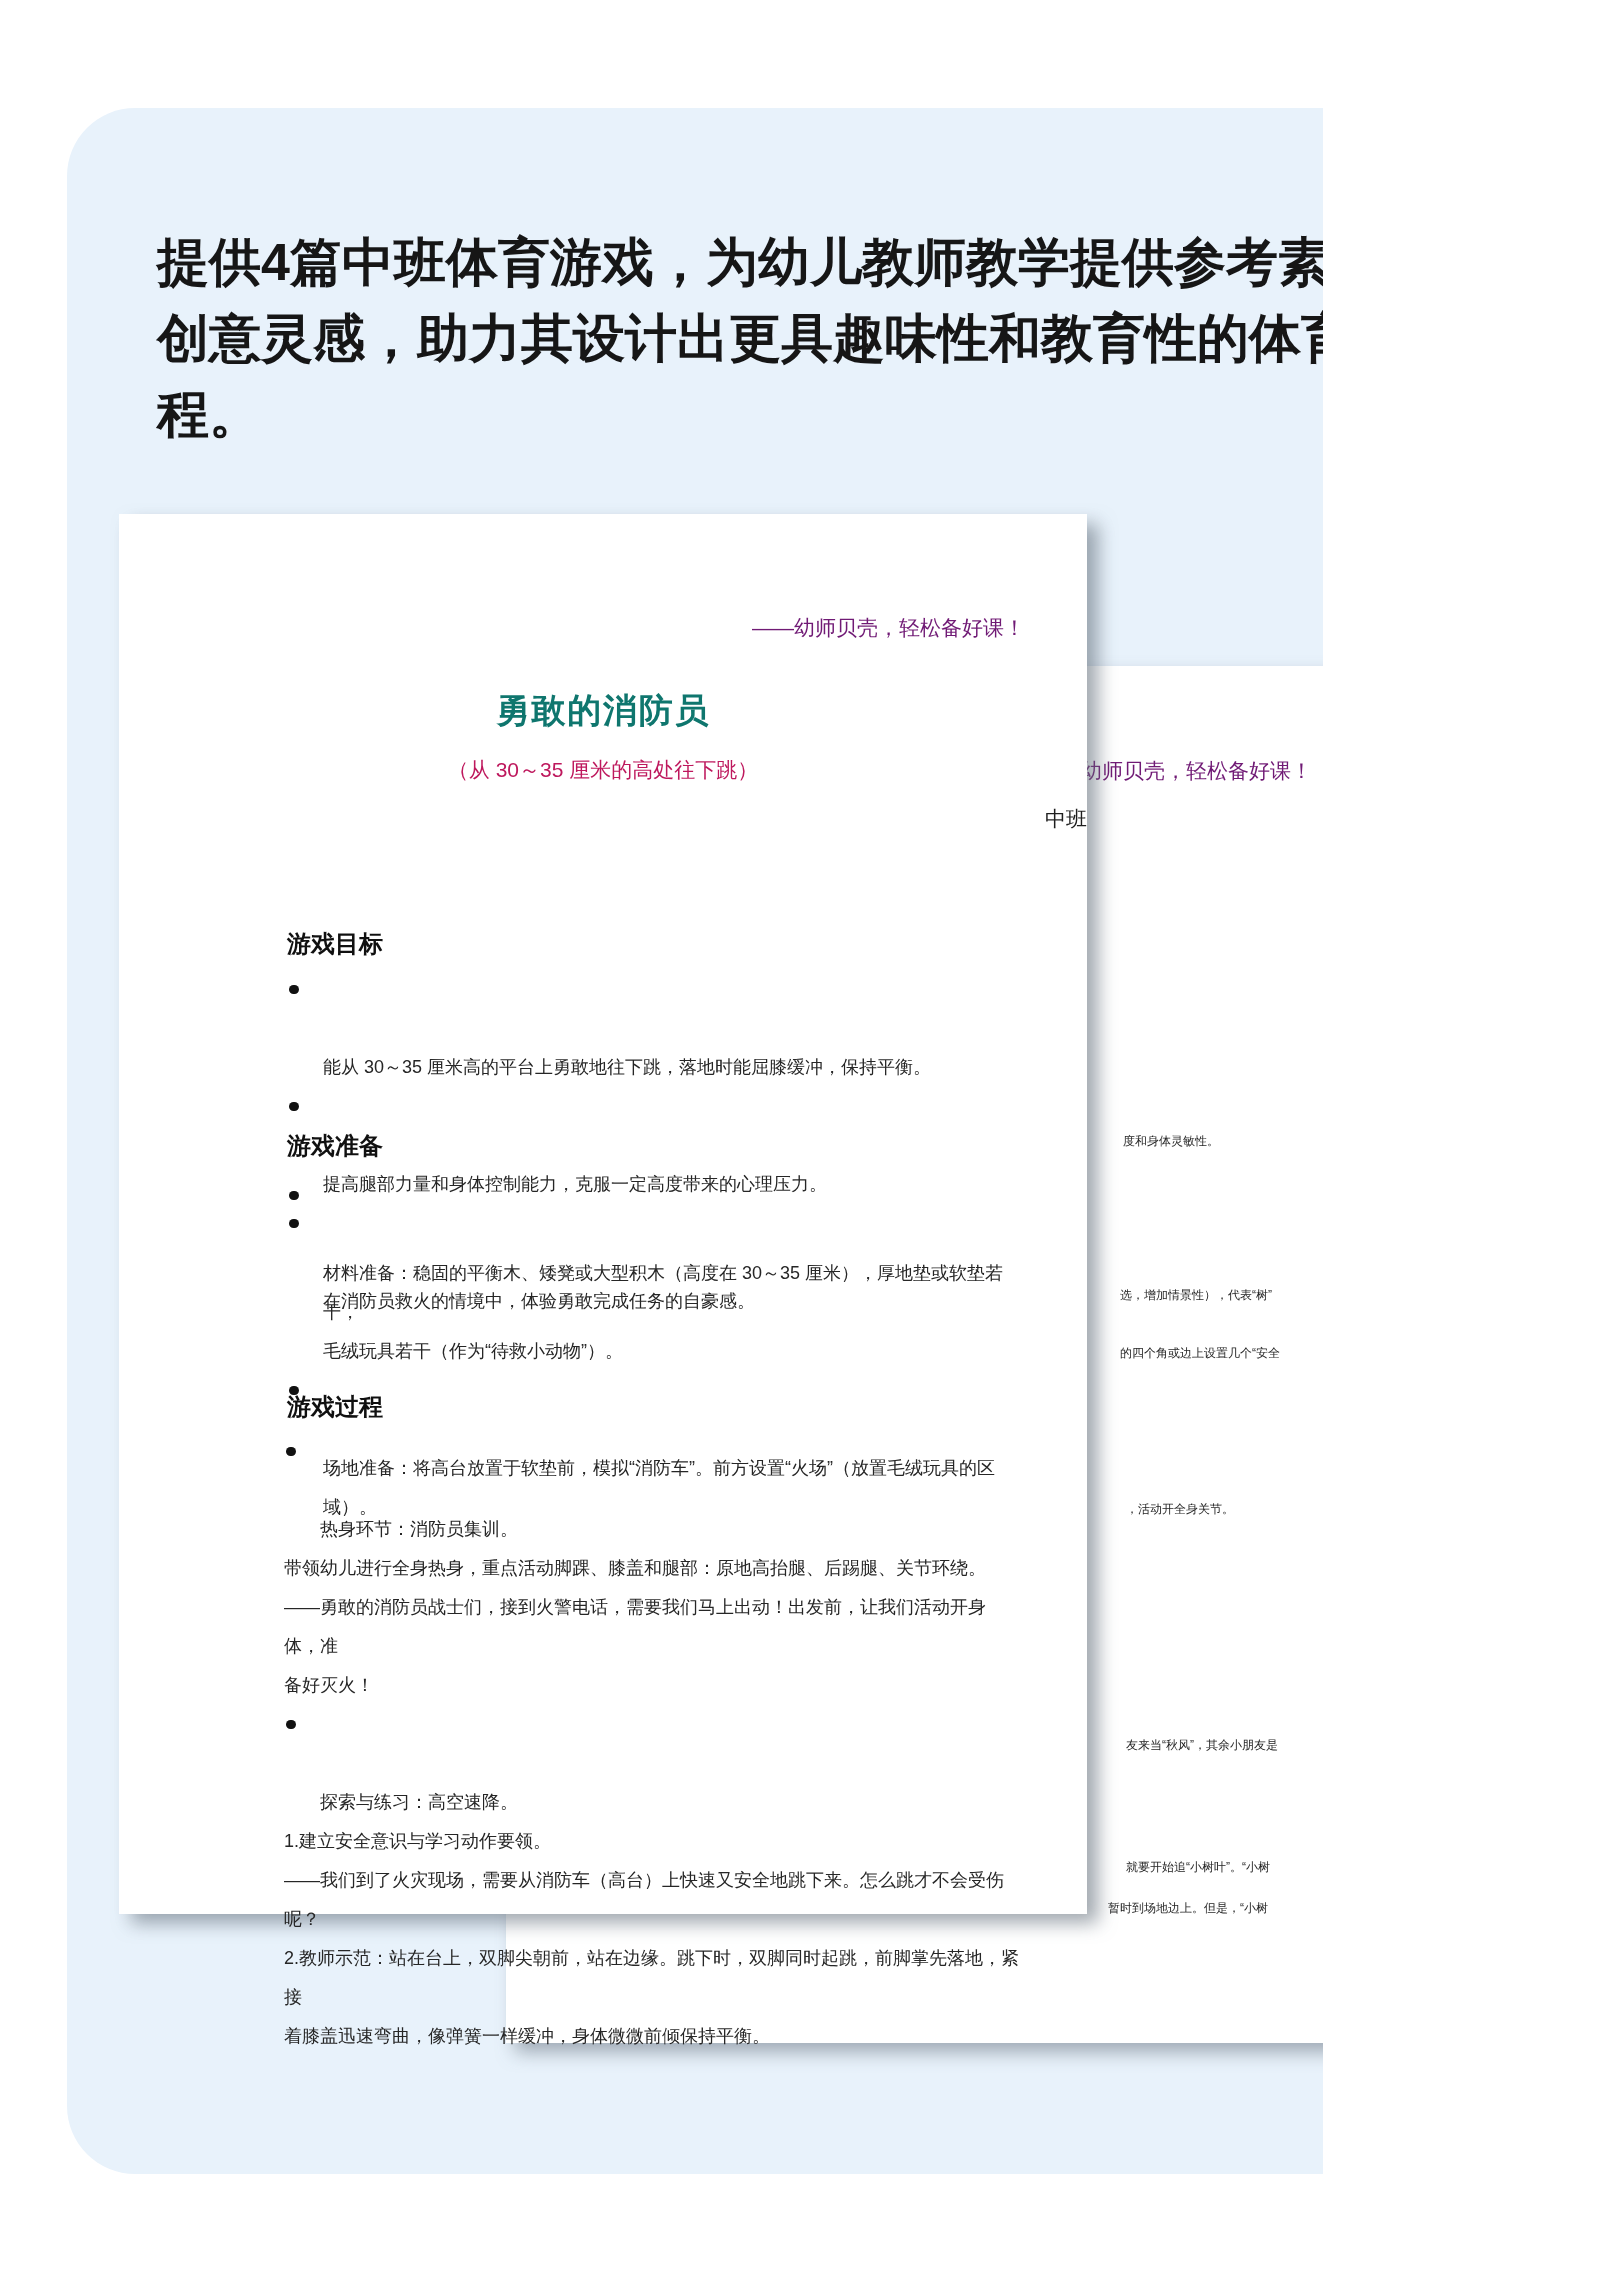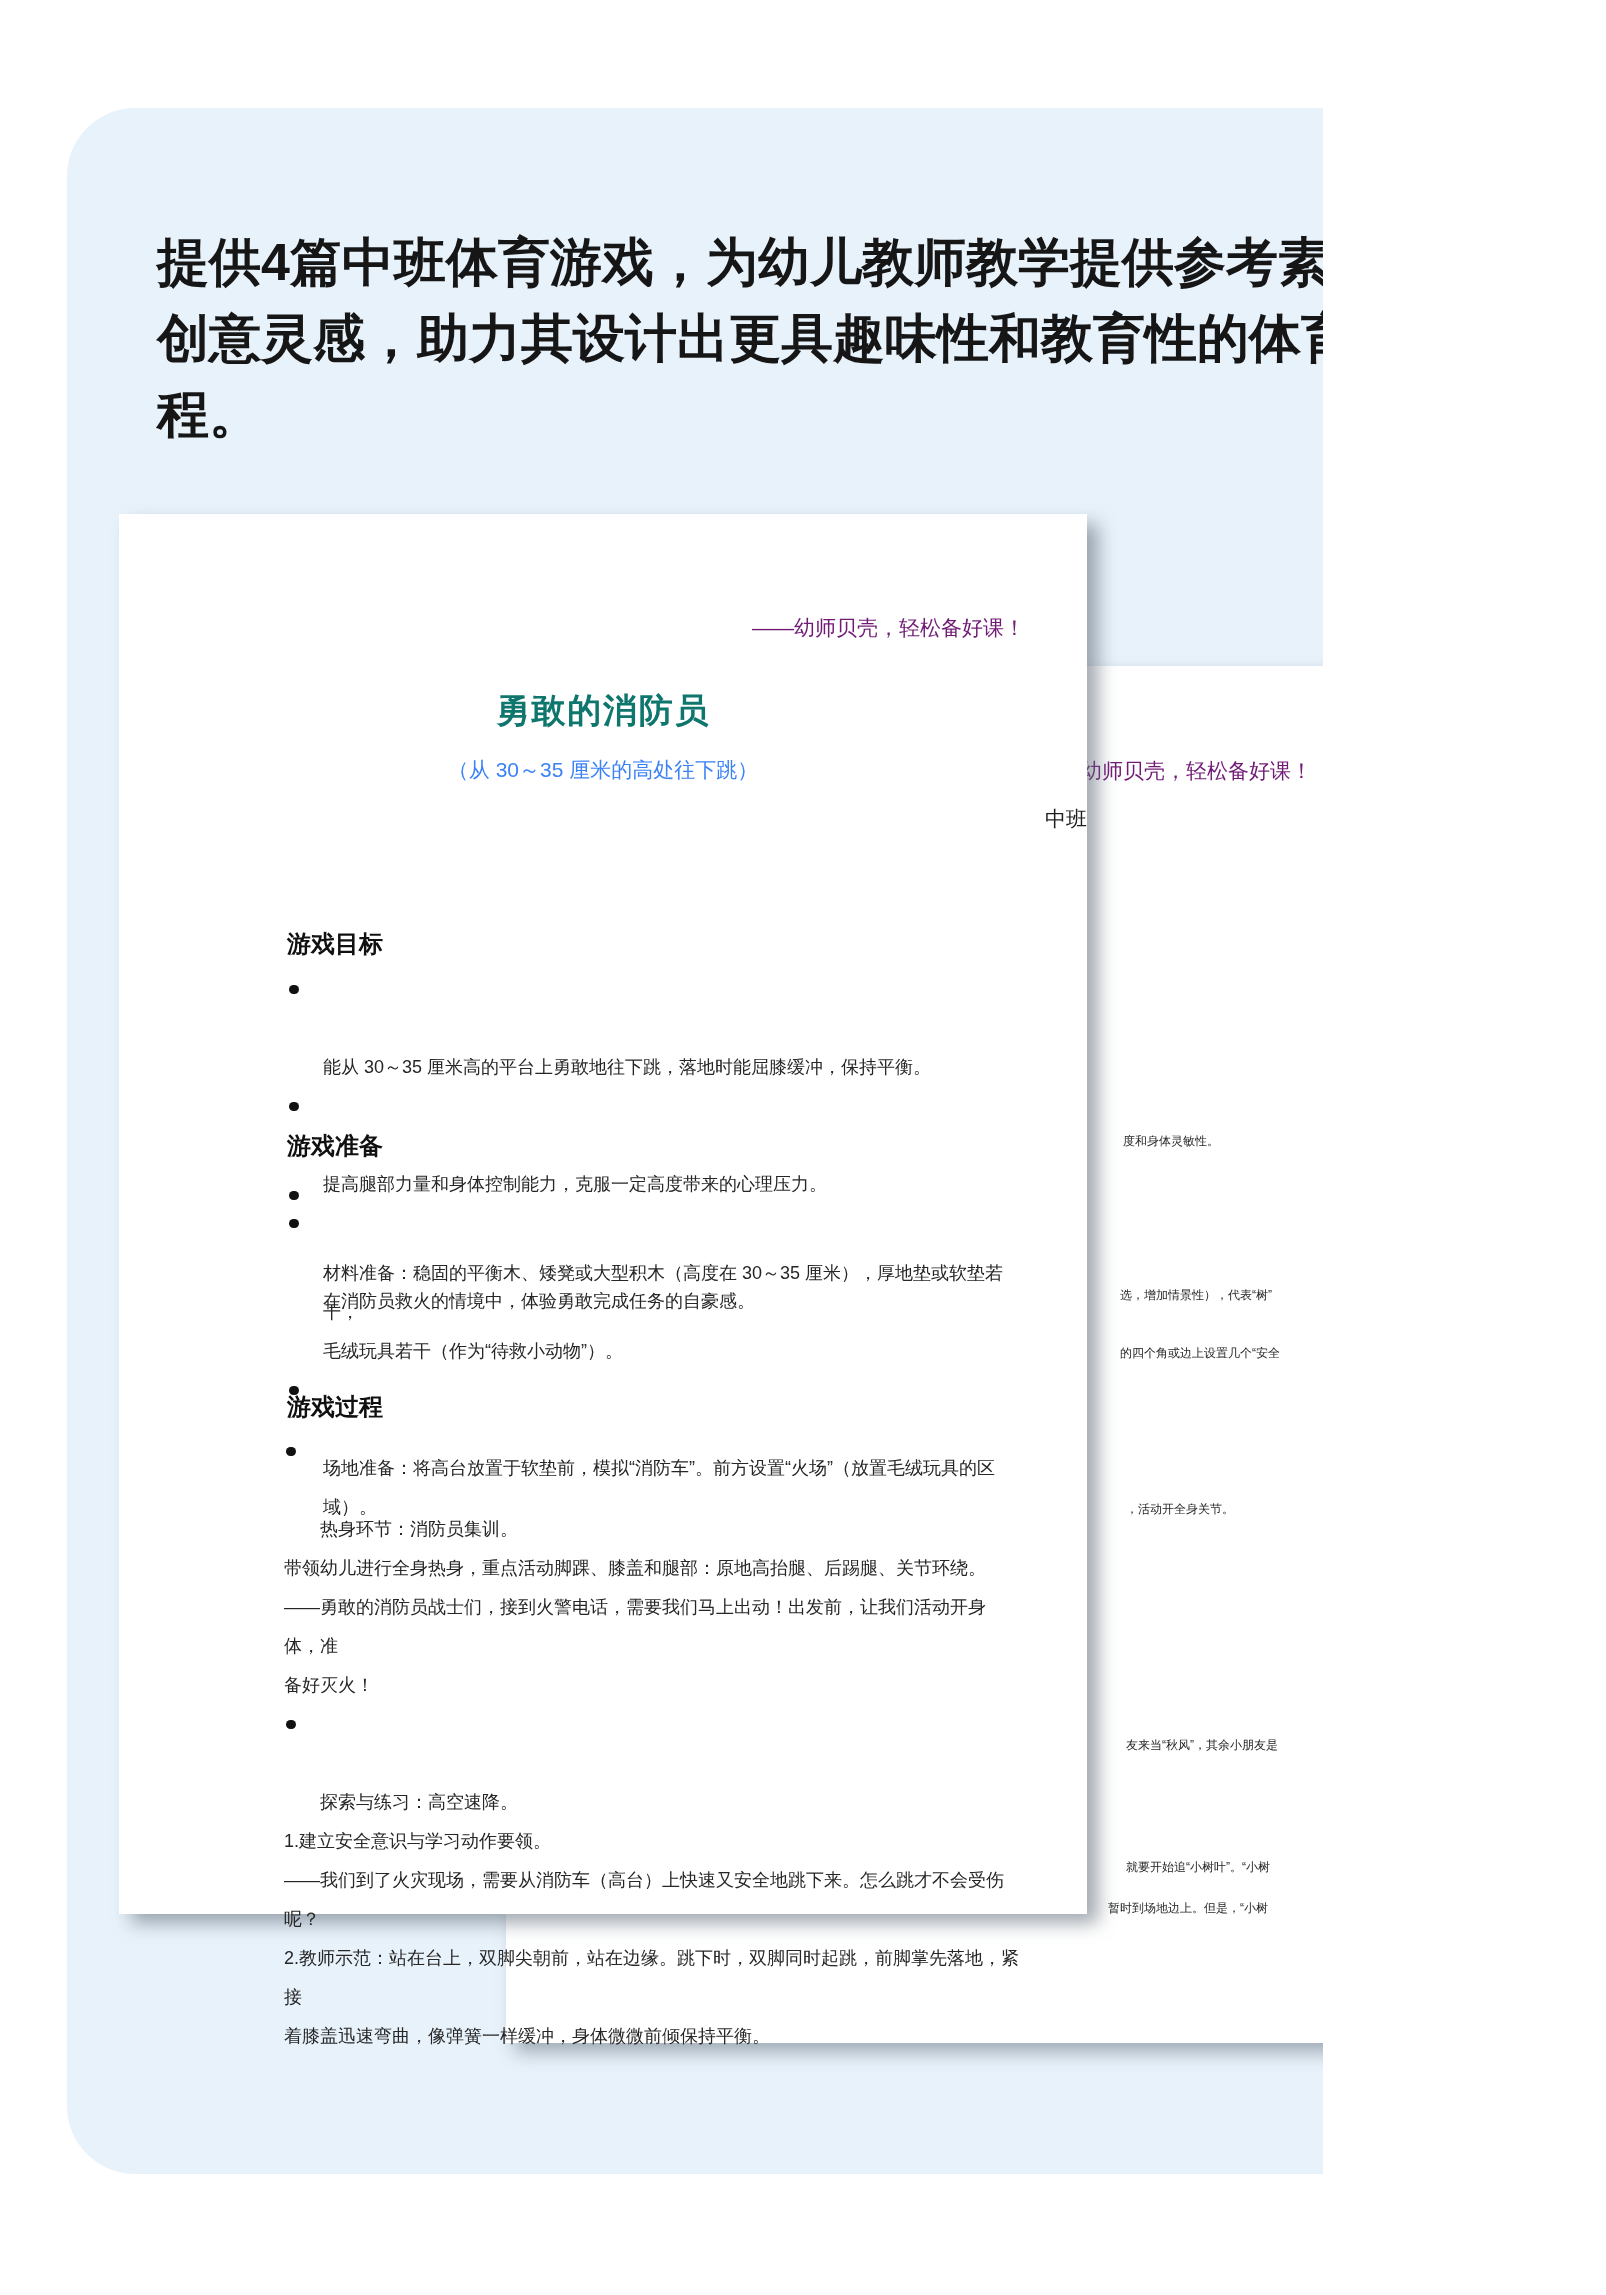--- a/index.html
+++ b/index.html
@@ -27,21 +27,21 @@
     left:119px; top:514px; width:968px; height:1400px; z-index:3;
     box-shadow:11.6px 10.4px 17.4px rgba(99,110,122,0.6);
   }
   .tagline { position:absolute; font-size:21px; color:#701a75; white-space:nowrap; }
   .front-tagline { top:100px; right:62px; }
   .back-tagline  { top:91px; right:162px; }
   .doc-title {
     position:absolute; top:174px; left:0; width:100%; text-align:center;
     font-size:34px; font-weight:700; color:#0f766e; letter-spacing:1.7px;
   }
-  .doc-subtitle { position:absolute; top:242px; left:0; width:100%; text-align:center; font-size:21px; color:#3b82f6; }
+  .doc-subtitle { position:absolute; top:242px; left:0; width:100%; text-align:center; font-size:21px; color:#be185d; }
   .doc-grade    { position:absolute; top:291px; left:0; width:100%; text-align:right; font-size:21px; color:#1e1e1e; }
   .sec-head { position:absolute; left:168px; font-size:24px; font-weight:700; color:#101010; }
   .goal-head    { top:414px; }
   .prep-head    { top:616px; }
   .process-head { top:877px; }
   .goal-list    { position:absolute; left:168px; top:456px;  width:732px; }
   .prep-list    { position:absolute; left:168px; top:662px; width:735px; }
   .process-list { position:absolute; left:165px; top:918px; width:736px; }
   .item, .para {
     font-size:18px; line-height:39px; color:#262626; white-space:pre-line;

